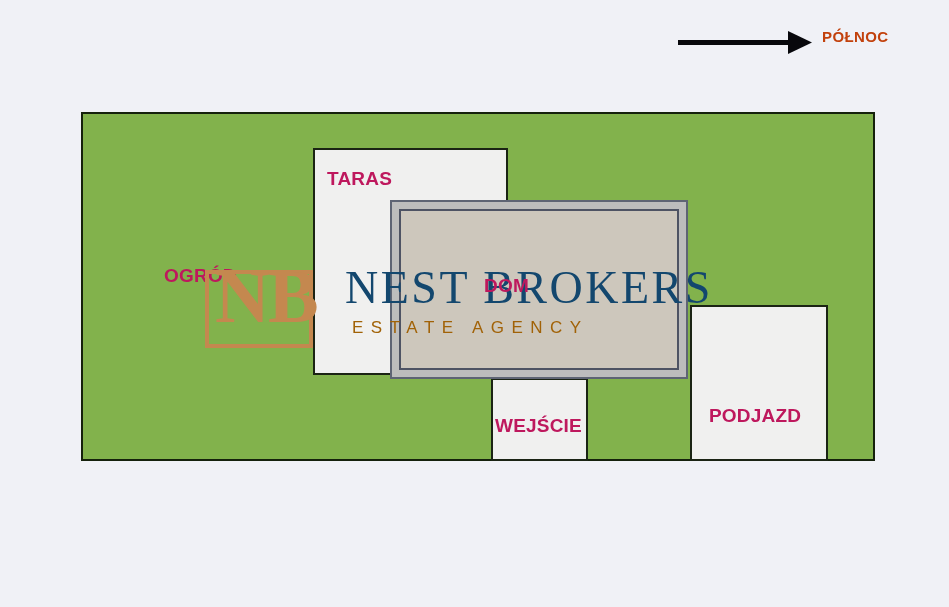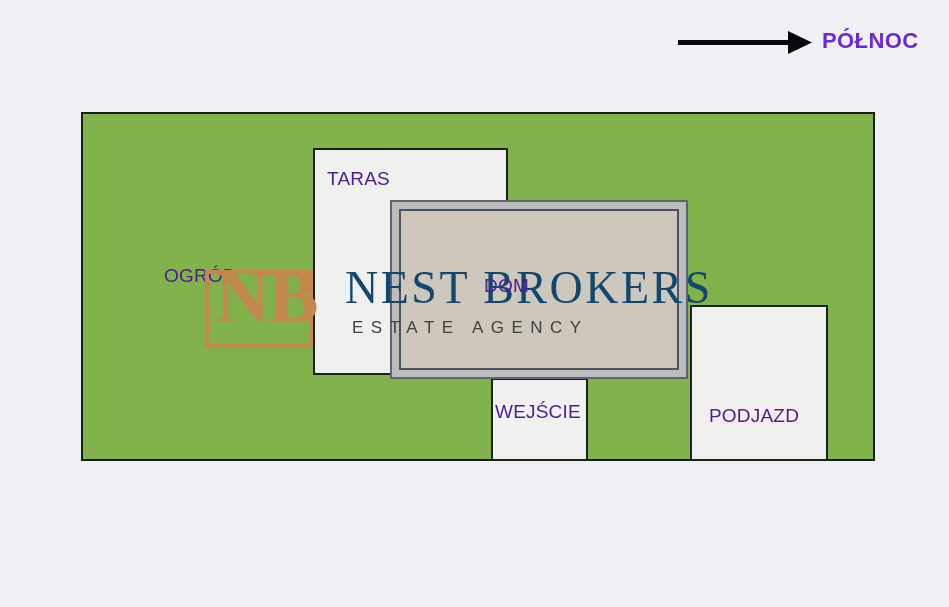--- a/index.html
+++ b/index.html
@@ -34,24 +34,24 @@
     position: absolute;
     left: 6px;
     top: 0;
     width: 136px;
     height: 34px;
   }
   .north-label {
     position: absolute;
     left: 152px;
     top: 2px;
-    font-size: 22px;
+    font-size: 15px;
     font-weight: bold;
     letter-spacing: 0.4px;
-    color: #6d28d9;
+    color: #c2410c;
     white-space: nowrap;
   }
 
   
   .plot {
     position: absolute;
     left: 81px;
     top: 112px;
     width: 794px;
     height: 349px;
@@ -63,22 +63,22 @@
   
   .zone {
     position: absolute;
     box-sizing: border-box;
     background: #f0f0ef;
     border: 2px solid #1b2414;
   }
   .zone-label {
     position: absolute;
     font-size: 19px;
-    font-weight: normal;
-    color: #4c1d95;
+    font-weight: bold;
+    color: #be185d;
     white-space: nowrap;
     letter-spacing: 0.2px;
   }
 
   
   .zone-taras {
     left: 313px;
     top: 148px;
     width: 195px;
     height: 227px;
@@ -90,21 +90,21 @@
 
   
   .zone-wejscie {
     left: 491px;
     top: 378px;
     width: 97px;
     height: 83px;
   }
   .label-wejscie {
     left: 495px;
-    top: 401px;
+    top: 415px;
   }
 
   
   .zone-podjazd {
     left: 690px;
     top: 305px;
     width: 138px;
     height: 156px;
   }
   .label-podjazd {
@@ -185,21 +185,21 @@
     letter-spacing: 2.5px;
     line-height: 1.05;
     white-space: nowrap;
   }
   .wm-subtitle {
     position: absolute;
     left: 147px;
     top: 56px;
     font-family: "Liberation Sans", sans-serif;
     font-size: 17px;
-    color: #404040;
+    color: #a16207;
     letter-spacing: 7.5px;
     white-space: nowrap;
   }
 </style>
 </head>
 <body>
 
 <div id="plan-root">
 
   <div class="north-indicator">

